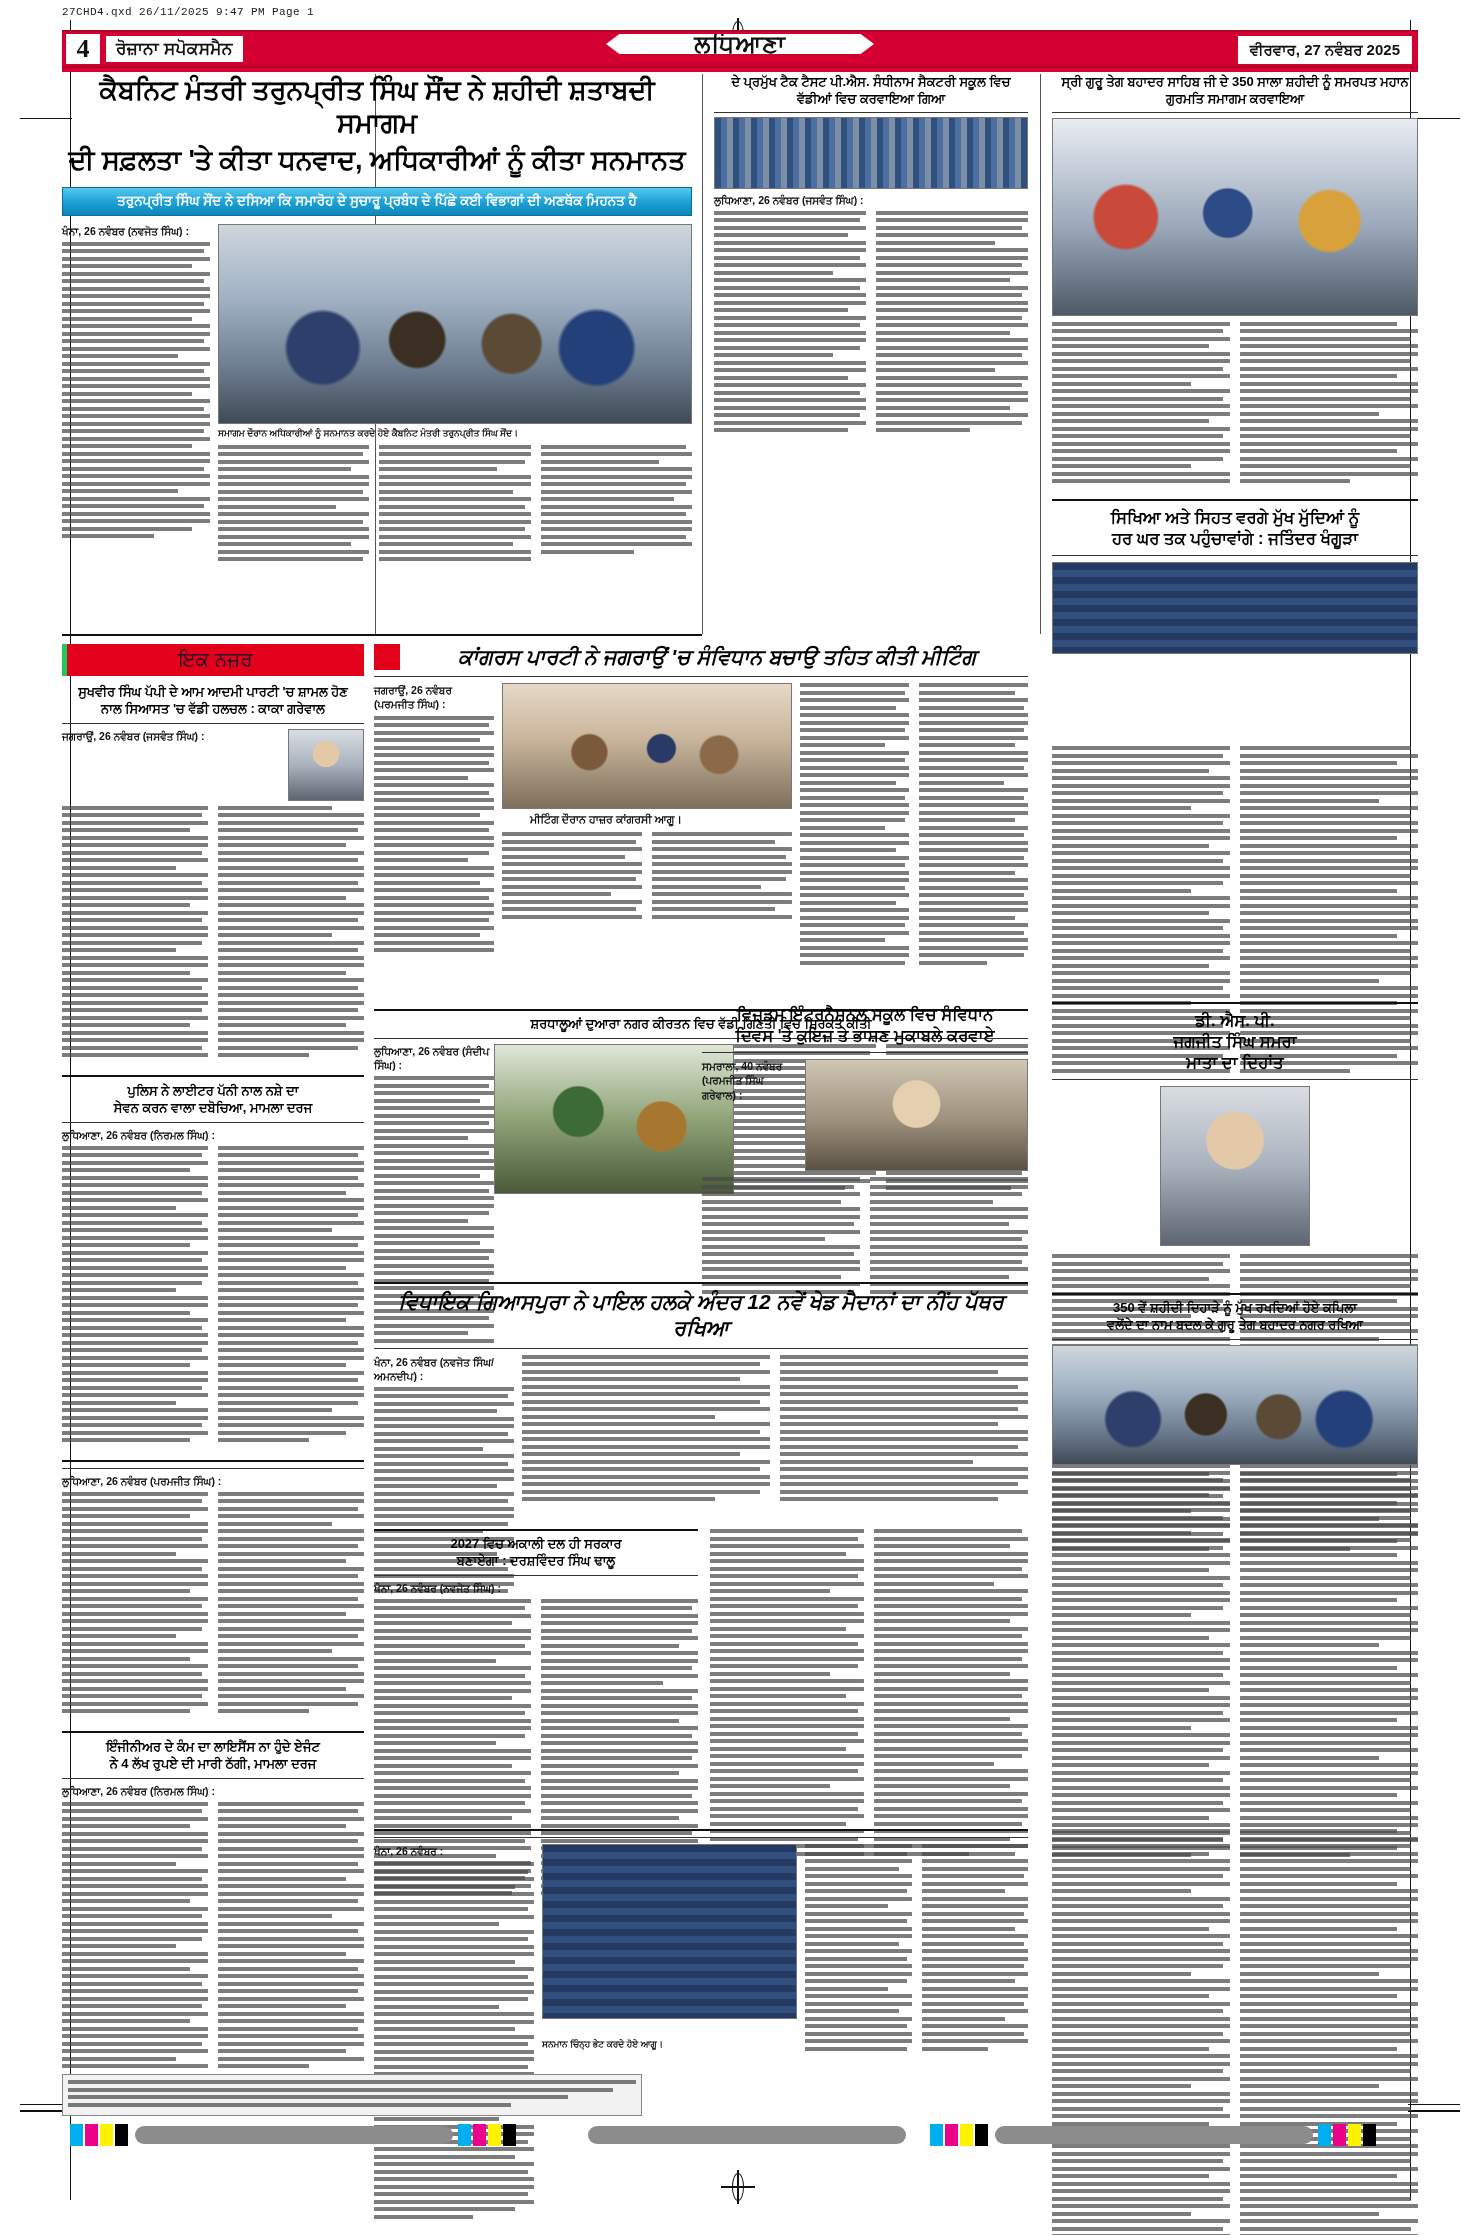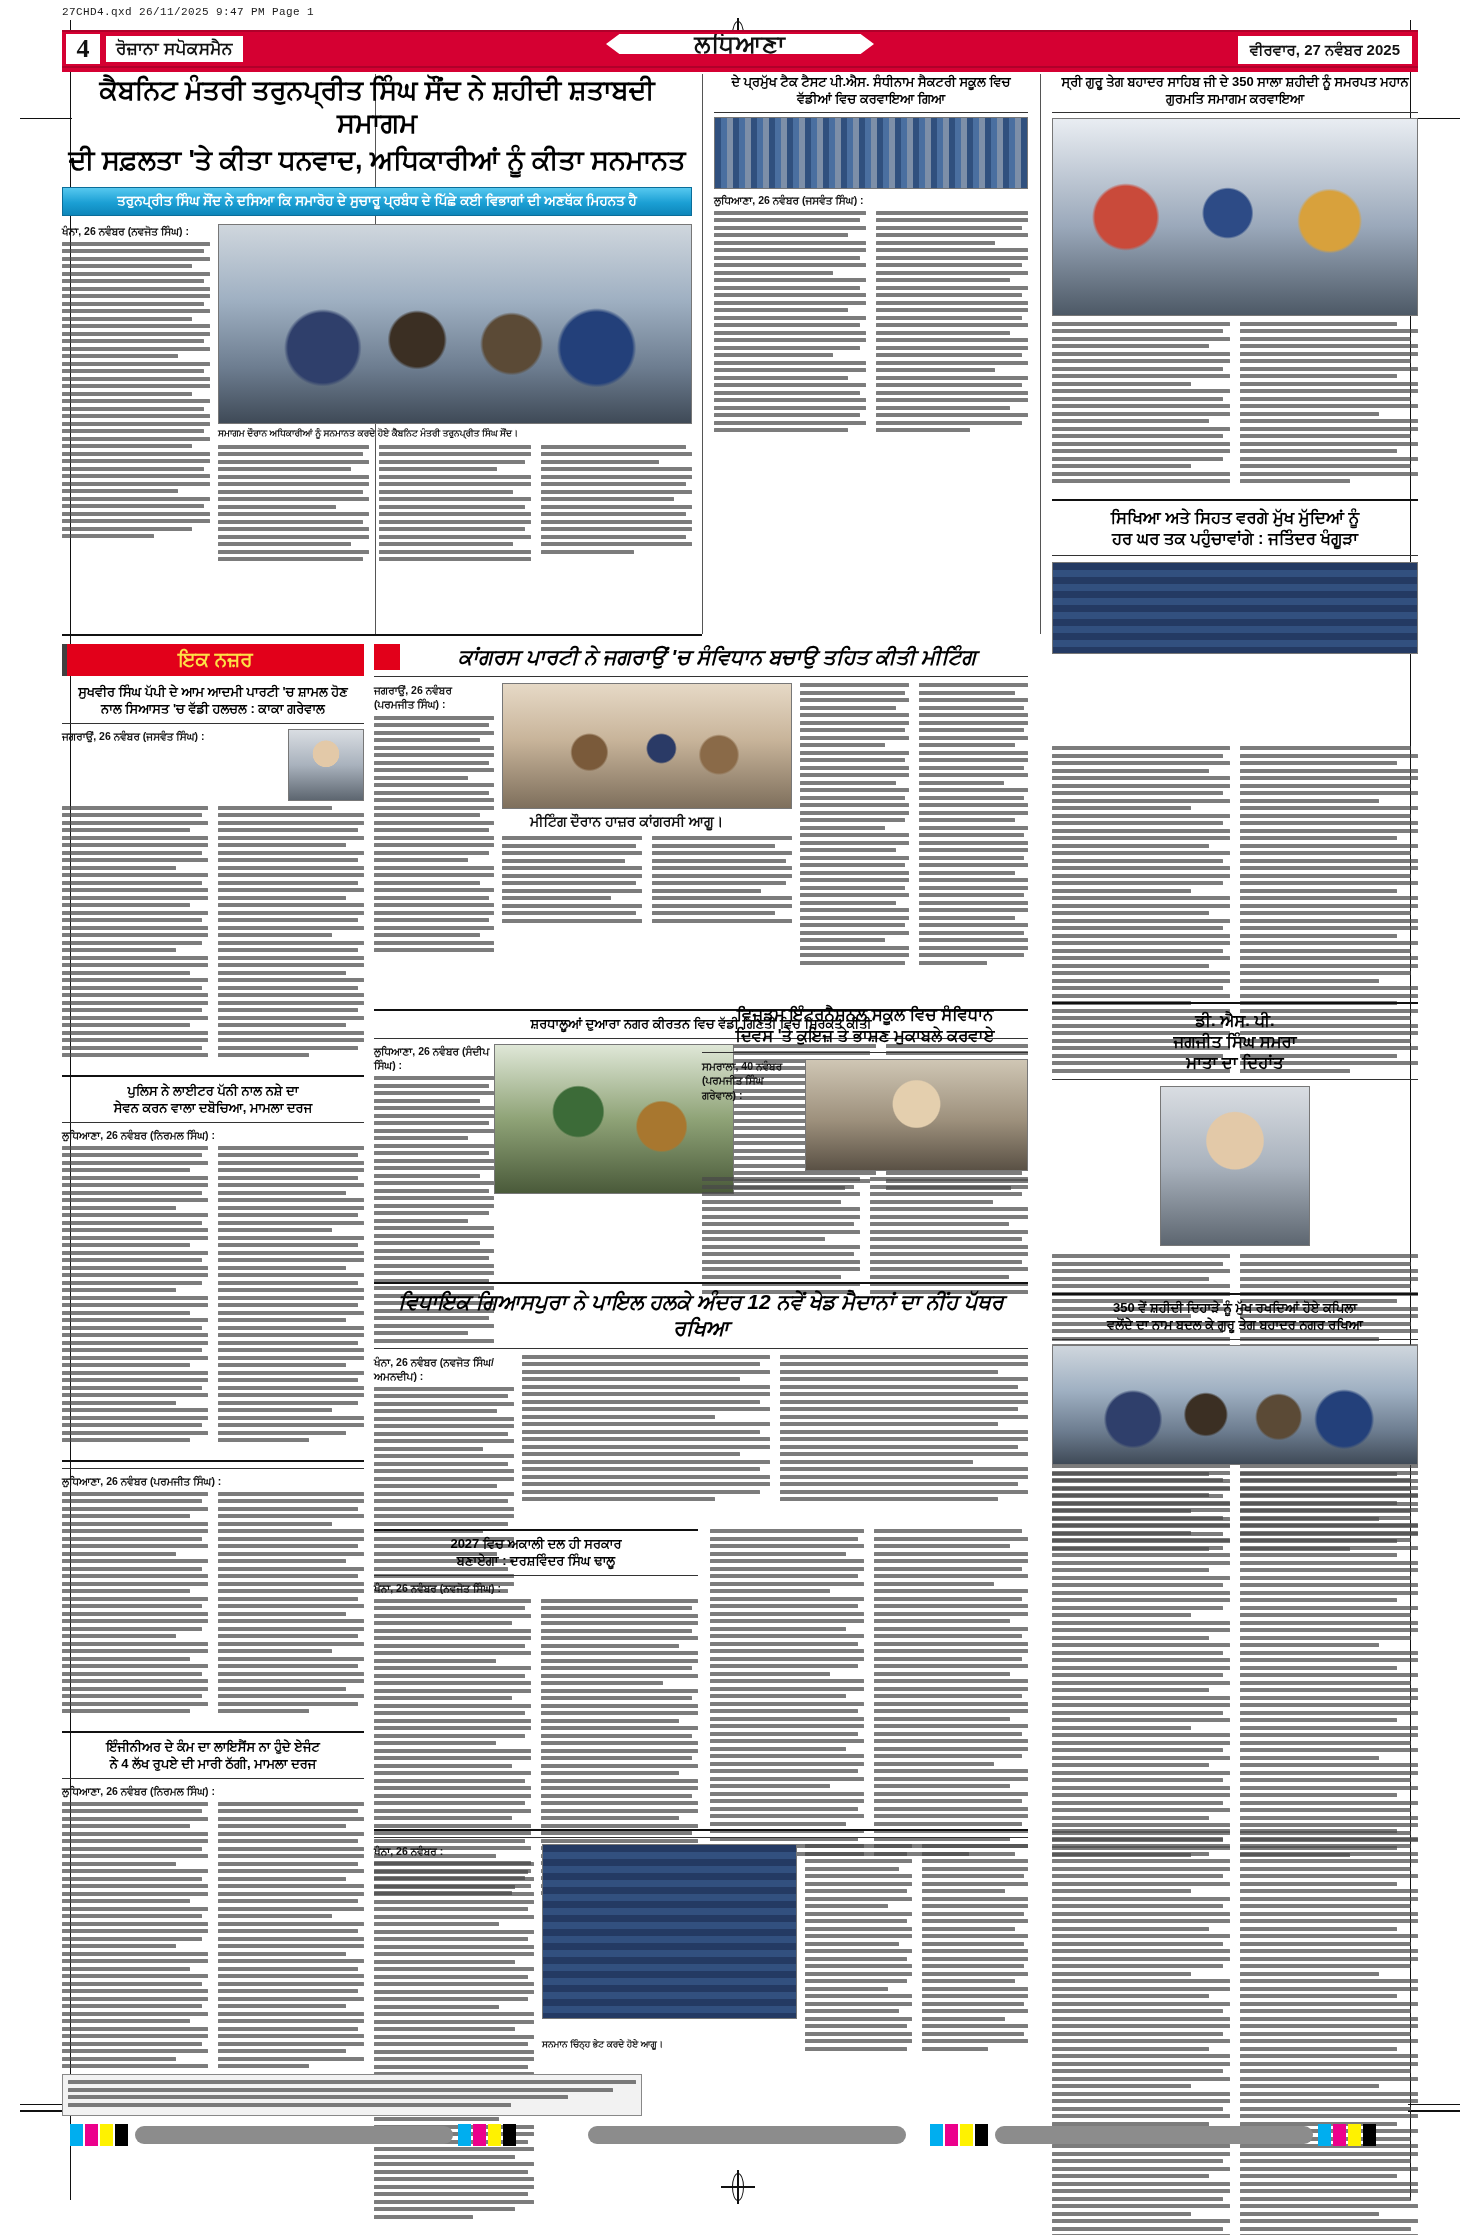--- a/index.html
+++ b/index.html
@@ -72,23 +72,23 @@
   .hl-md { font-size:16.5px; font-weight:bold; color:#000; line-height:1.28; text-align:center; }
   .hl-sm { font-size:13px; font-weight:bold; color:#000; line-height:1.3; text-align:center; }
 
   .subbar {
     background:linear-gradient(180deg,#56c8ef 0%, #1b9fd4 55%, #0d86ba 100%);
     border:1px solid #0a6d99; color:#ffffff;
     font-size:13.5px; font-weight:bold; text-align:center;
     padding:5px 8px; line-height:1.25;
   }
   .redbar {
-    background:#e2001a; color:#fde047; text-align:center;
-    font-size:20px; font-weight:bold; padding:4px 0 5px;
-    border-left:5px solid #404040;
+    background:#e2001a; color:#0f172a; text-align:center;
+    font-size:20px; font-weight:normal; padding:4px 0 5px;
+    border-left:5px solid #22c55e;
   }
 
   .rule-h { height:1px; background:#333; width:100%; }
   .rule-h.thick { height:2px; background:#111; }
 
   .byline { font-size:10.5px; font-weight:bold; color:#111; line-height:1.35; }
 
   
   .body { }
   .body .ln {
@@ -789,21 +789,21 @@
               <div class="ln s1"></div>
               <div class="ln s2"></div>
             <div class="ln s1"></div>
               <div class="ln s3"></div>
               <div class="ln s1"></div>
               <div class="ln s1"></div>
           </div>
         </div>
         <div style="width:290px;">
           <div class="photo ph-b" style="width:100%; height:126px;"></div>
-          <div class="byline" style="font-size:14px; margin-top:3px;padding-left:28px;">ਮੀਟਿੰਗ ਦੌਰਾਨ ਹਾਜ਼ਰ ਕਾਂਗਰਸੀ ਆਗੂ।</div>
+          <div class="byline" style="font-size:11px; margin-top:3px;padding-left:28px;">ਮੀਟਿੰਗ ਦੌਰਾਨ ਹਾਜ਼ਰ ਕਾਂਗਰਸੀ ਆਗੂ।</div>
           <div class="body dense cols2" style="margin-top:5px;">
             <div class="ln s1"></div>
               <div class="ln s2"></div>
               <div class="ln s1"></div>
               <div class="ln s3"></div>
             <div class="ln s1"></div>
               <div class="ln s1"></div>
               <div class="ln s2"></div>
               <div class="ln s1"></div>
             <div class="ln s4"></div>

